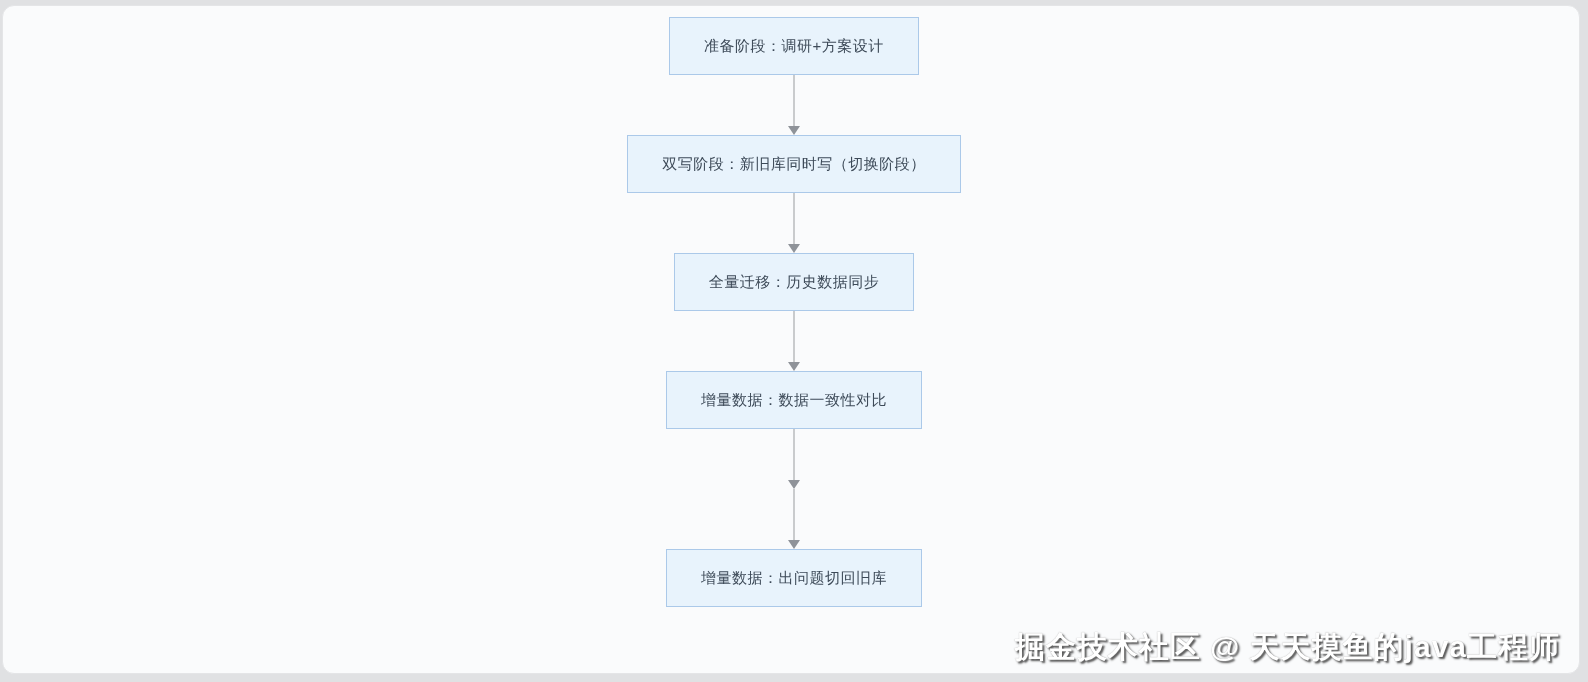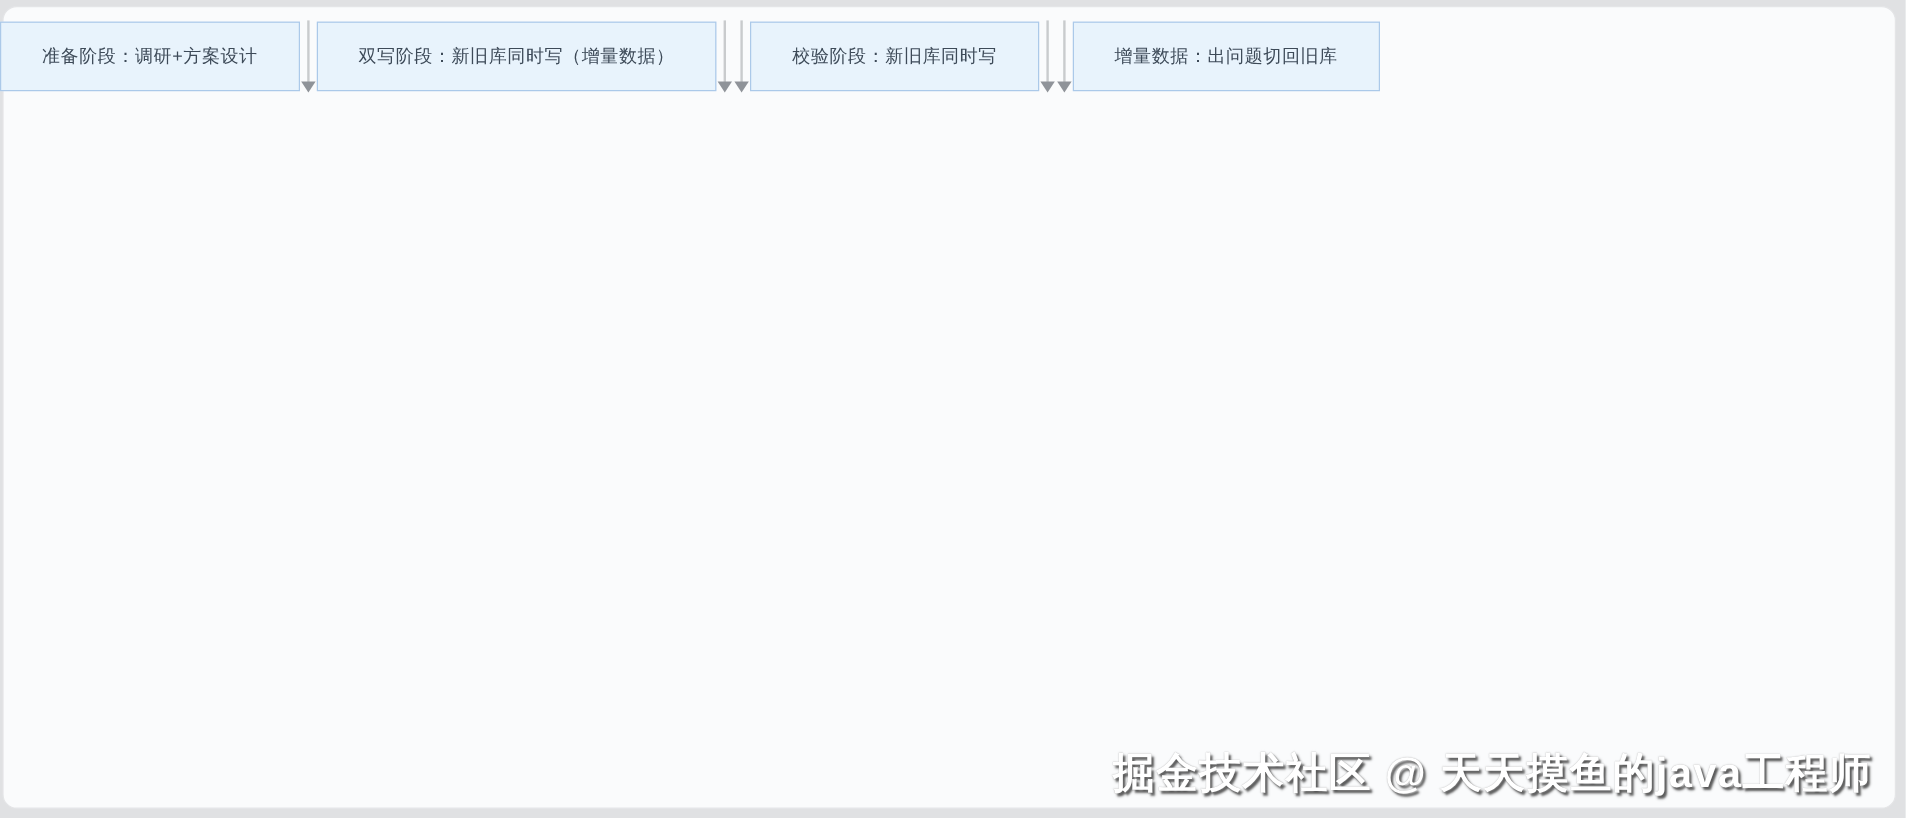--- a/index.html
+++ b/index.html
@@ -24,20 +24,21 @@
     border: 1px solid #e4e5e7;
     border-radius: 12px;
     box-sizing: border-box;
   }
   .flow {
     position: absolute;
     left: 0;
     top: 17px;
     width: 100%;
     display: flex;
+    flex-direction: column;
     align-items: center;
   }
   .node {
     height: 58px;
     display: flex;
     align-items: center;
     justify-content: center;
     padding: 0 34px;
     background: var(--node-fill, #e8f3fc);
     border: 1px solid var(--node-border, #abc9e9);
@@ -64,21 +65,21 @@
     height: 0;
     border-left: 6px solid transparent;
     border-right: 6px solid transparent;
     border-top: 9px solid var(--arrow-head, #8f9399);
     margin-top: -1px;
   }
   .watermark {
     position: absolute;
     right: 28px;
     bottom: 14px;
-    font-size: 35px;
+    font-size: 30px;
     font-weight: bold;
     color: var(--wm-color, #ffffff);
     text-shadow: 2px 2px 2px rgba(70, 70, 70, 0.9), 0 0 1px rgba(100, 100, 100, 0.6);
     letter-spacing: 1px;
     white-space: nowrap;
   }
 </style>
 </head>
 <body style="--card-bg: #fafbfc; --node-fill: #e8f3fc; --node-border: #abc9e9; --node-text: #3d4a58; --arrow-line: #c9cbcd; --arrow-head: #8f9399; --wm-color: #ffffff; background: rgb(224, 225, 227);">
 
@@ -89,36 +90,39 @@
   <div class="node">
     <span>准备阶段：调研+方案设计</span>
   </div>
 
   <div class="connector">
     <div class="line"></div>
     <div class="head"></div>
   </div>
 
   <div class="node">
-    <span>双写阶段：新旧库同时写（增量数据）</span>
+    <span>双写阶段：新旧库同时写（切换阶段）</span>
   </div>
 
   <div class="connector">
     <div class="line"></div>
     <div class="head"></div>
   </div>
 
+  <div class="node">
+    <span>全量迁移：历史数据同步</span>
+  </div>
 
   <div class="connector">
     <div class="line"></div>
     <div class="head"></div>
   </div>
 
   <div class="node">
-    <span>校验阶段：新旧库同时写</span>
+    <span>增量数据：数据一致性对比</span>
   </div>
 
   <div class="connector">
     <div class="line"></div>
     <div class="head"></div>
   </div>
 
 
   <div class="connector">
     <div class="line"></div>

